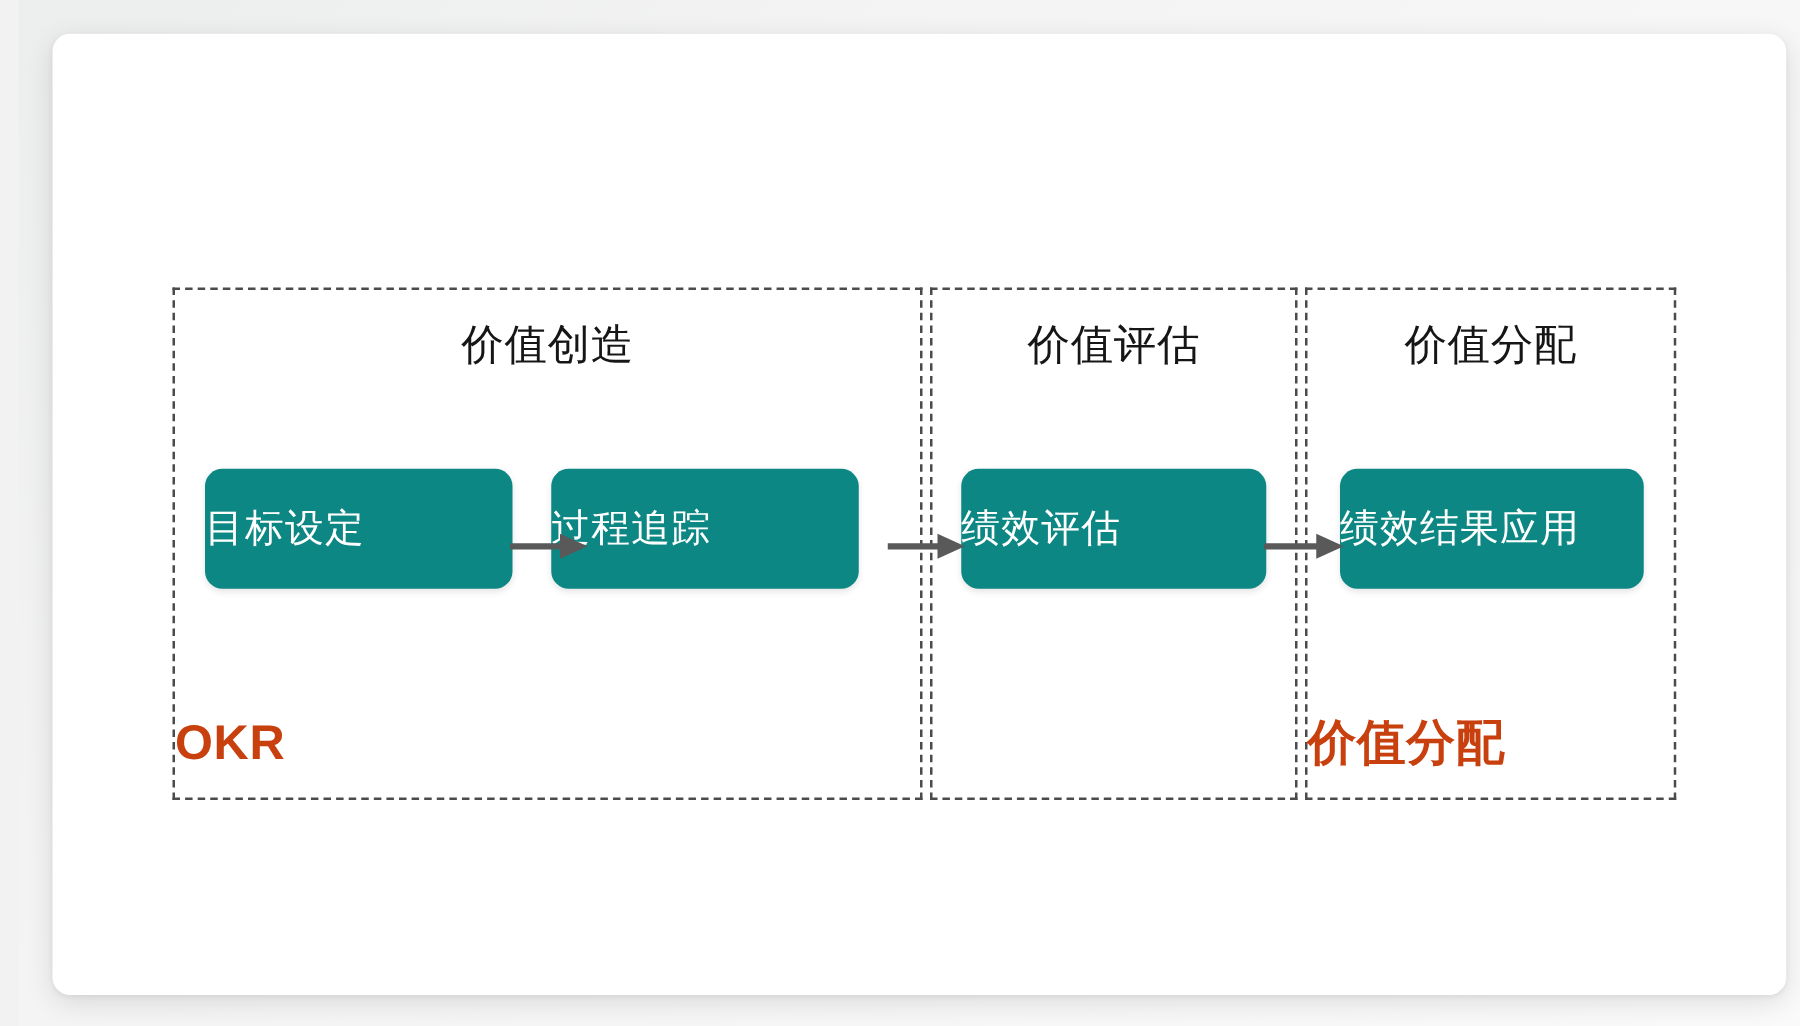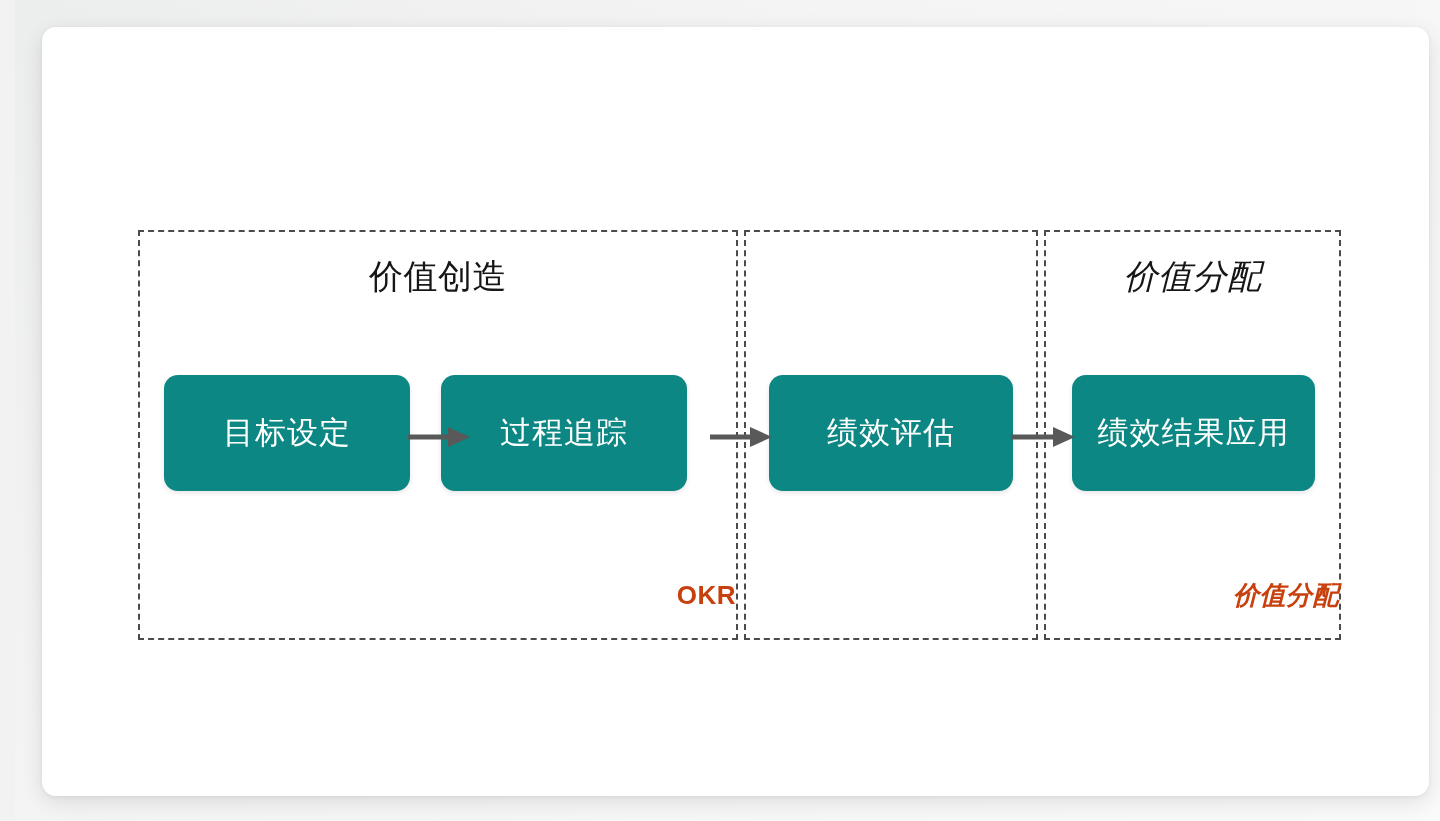--- a/index.html
+++ b/index.html
@@ -36,59 +36,58 @@
   }
 
   
   .phase {
     position: absolute;
     border: 2px dashed #4b4b4b;
     background: transparent;
   }
   .phase-1 { left: 96px;  top: 203px; width: 600px; height: 410px; }
   .phase-2 { left: 702px; top: 203px; width: 294px; height: 410px; }
-  .phase-3 { left: 1002px;top: 203px; width: 297px; height: 410px; font-style: italic; }
+  .phase-3 { left: 1002px;top: 203px; width: 297px; height: 410px; }
 
   .phase-title {
     position: absolute;
     top: 22px;
     left: 0;
     width: 100%;
     text-align: center;
     font-size: 34px;
     line-height: 44px;
     color: #161616;
     font-family: "Liberation Sans", "DejaVu Sans", sans-serif;
     letter-spacing: 0.5px;
   }
 
   .phase-footer {
     position: absolute;
     bottom: 22px;
     left: 0;
     width: 100%;
-    text-align: right;
-    font-size: 26px;
+    text-align: left;
+    font-size: 39px;
     line-height: 42px;
     font-weight: bold;
     color: #c8400d;
     font-family: "Liberation Sans", "DejaVu Sans", sans-serif;
     letter-spacing: 0.5px;
   }
 
   
   .node {
     position: absolute;
     top: 348px;
-    height: 116px;
+    height: 96px;
     background: #0c8783;
     border-radius: 14px;
     display: flex;
     align-items: center;
-    justify-content: center;
     box-shadow: 0 2px 5px rgba(0,0,0,0.10);
   }
   .node-label {
     color: #ffffff;
     font-size: 31px;
     line-height: 40px;
     letter-spacing: 1px;
     font-family: "Liberation Sans", "DejaVu Sans", sans-serif;
     white-space: nowrap;
   }
@@ -116,20 +115,21 @@
 <div id="stage">
 
   <div class="slide-card">
 
     <div class="phase phase-1">
       <div class="phase-title">价值创造</div>
       <div class="phase-footer">OKR</div>
     </div>
 
     <div class="phase phase-2">
+      <div class="phase-title">价值评估</div>
     </div>
 
     <div class="phase phase-3">
       <div class="phase-title">价值分配</div>
       <div class="phase-footer">价值分配</div>
     </div>
 
     <div class="node node-1">
       <span class="node-label">目标设定</span>
     </div>

